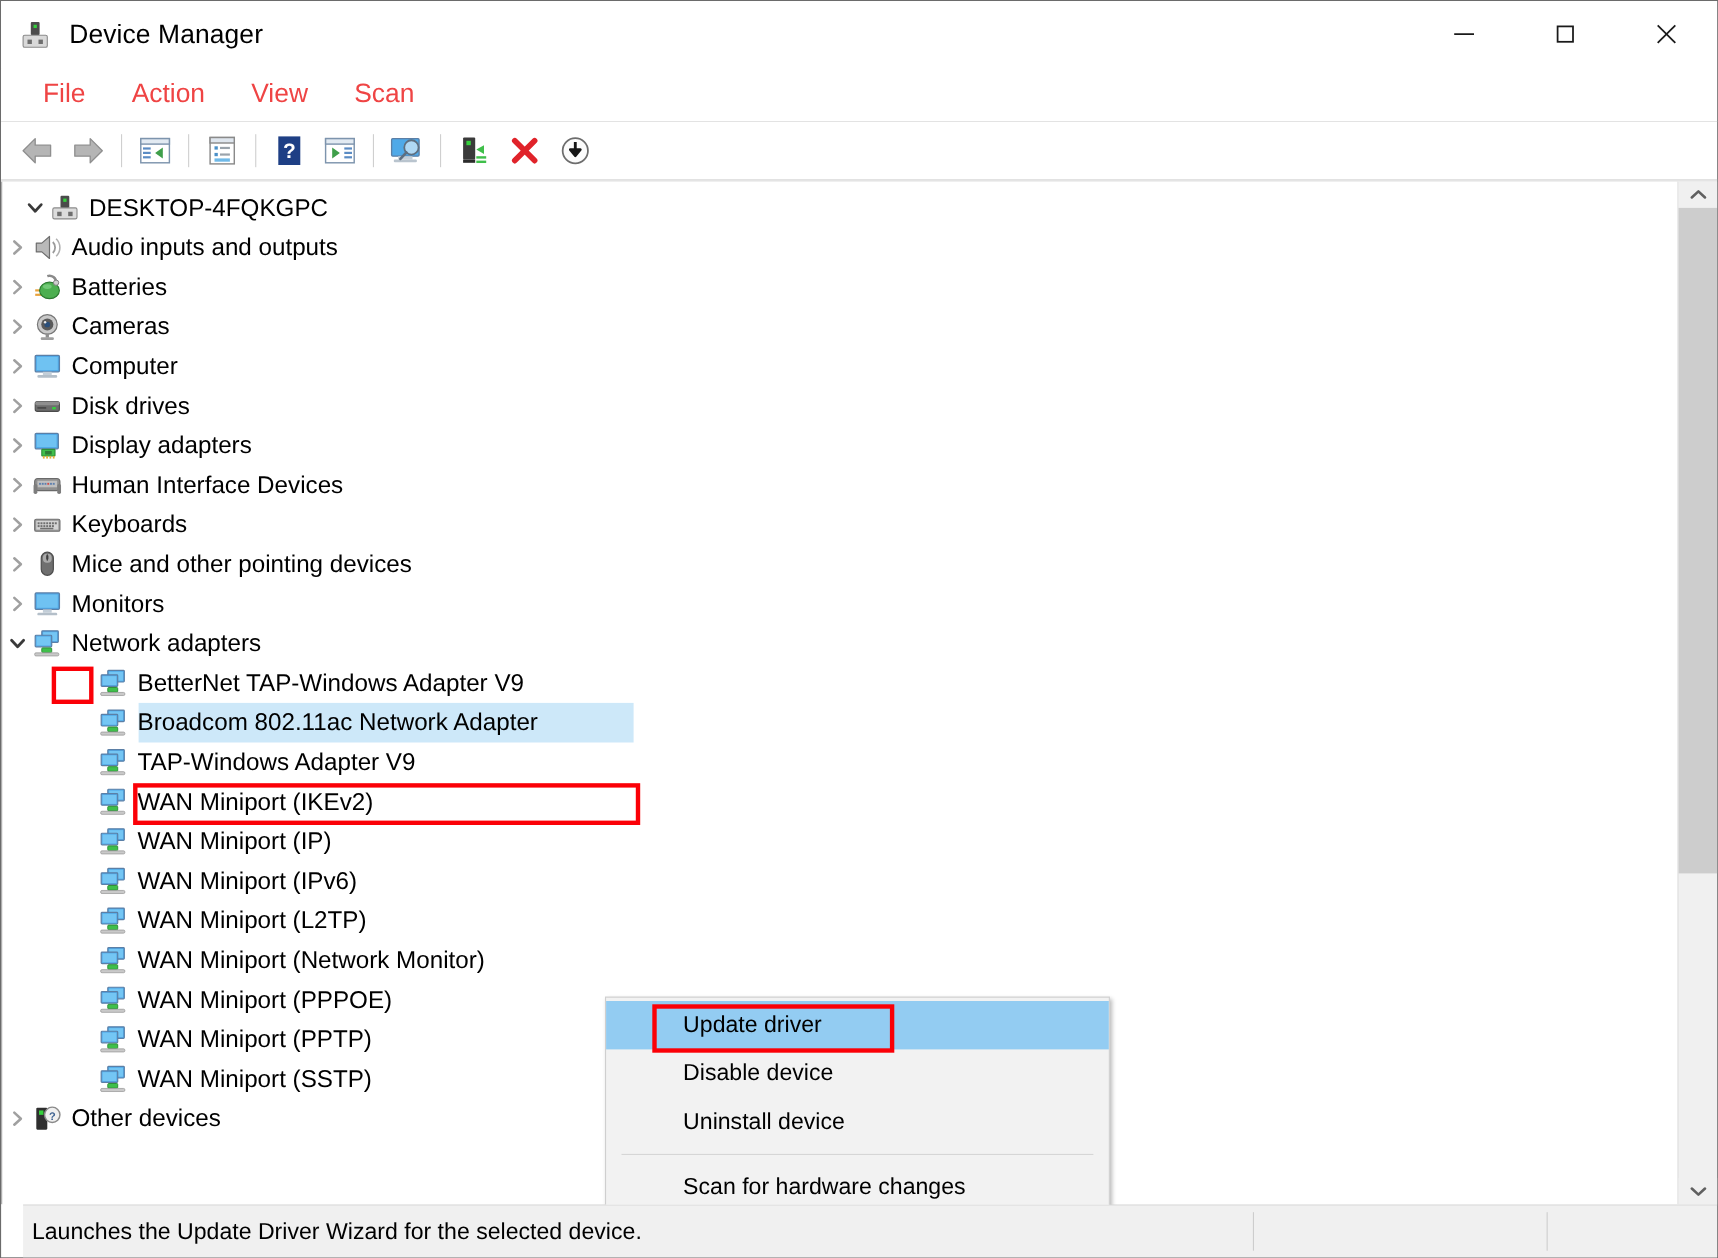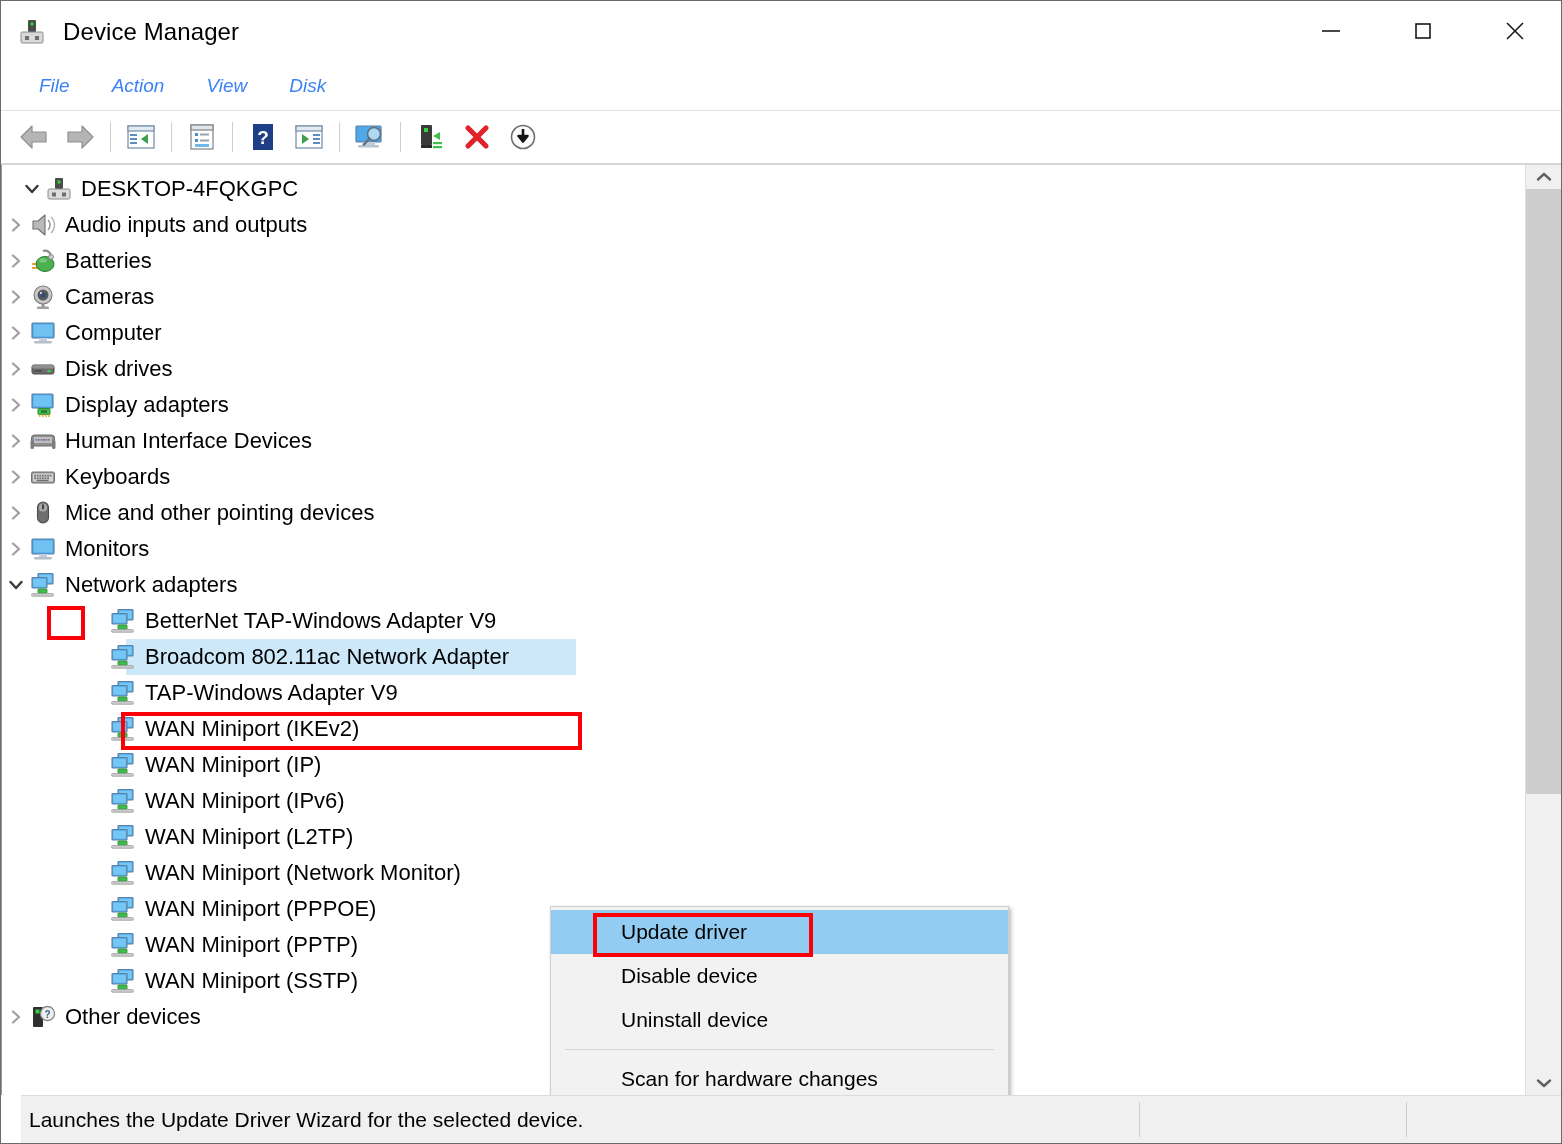--- a/index.html
+++ b/index.html
@@ -38,24 +38,23 @@
 
   
   #menubar {
     height:49px; min-height:49px;
     display:flex; align-items:center;
     background:#ffffff;
     padding-left:20px;
     border-bottom:1px solid #e3e3e3;
   }
   .menu-item {
-    font-size:19px; color:#3b82f6;
+    font-size:24px; color:#ef4444;
     padding:4px 18px; margin-right:6px;
     cursor:default;
-    font-style:italic;
   }
 
   
   #toolbar {
     height:53px; min-height:53px;
     display:flex; align-items:center;
     background:#ffffff;
     padding-left:10px;
     border-bottom:1px solid #d6d6d6;
   }
@@ -90,21 +89,21 @@
   }
   .row .ticon {
     width:26px; height:26px; flex:0 0 26px;
     display:flex; align-items:center; justify-content:center;
     margin-right:9px;
   }
   .row .label { font-size:22px; color:#000; line-height:1; }
 
   .lvl0 { padding-left:16px; }
   .lvl1 { }
-  .lvl2 { padding-left:80px; }
+  .lvl2 { padding-left:60px; }
 
   .row.selected .selbg {
     position:absolute; left:0; top:0; height:36px;
     background:#cde8f9;
     z-index:0;
   }
   .row .rowcontent { position:relative; z-index:1; display:flex; align-items:center; }
 
   
   .redbox {
@@ -193,21 +192,21 @@
             <line x1="21" y1="5" x2="5" y2="21" stroke="#1a1a1a" stroke-width="1.6"></line>
           </svg>
       </div>
     </div>
   </div>
 
   <div id="menubar">
     <div class="menu-item">File</div>
     <div class="menu-item">Action</div>
     <div class="menu-item">View</div>
-    <div class="menu-item">Disk</div>
+    <div class="menu-item">Scan</div>
   </div>
 
   <div id="toolbar">
 
     <div class="tool">
       <svg width="32" height="28" viewBox="0 0 32 28">
         <path d="M14 3 L3 14 L14 25 L14 19 L28 19 L28 9 L14 9 Z" fill="#b5b5b5" stroke="#8f8f8f" stroke-width="1.2" stroke-linejoin="round"></path>
       </svg>
     </div>
     <div class="tool">

